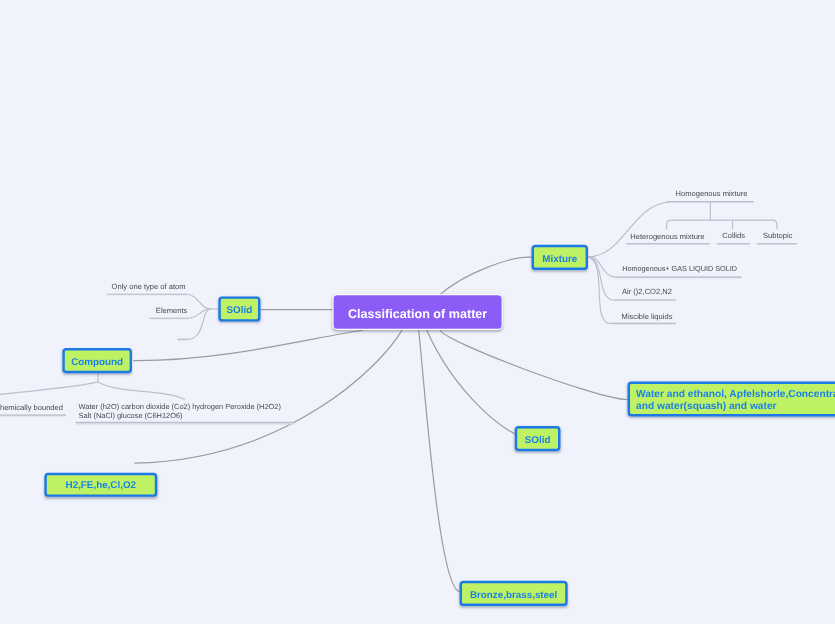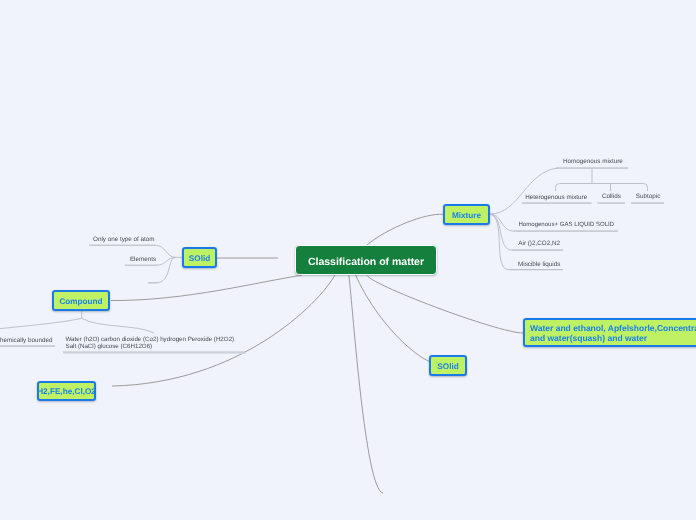--- a/index.html
+++ b/index.html
@@ -3,23 +3,23 @@
 <meta charset="utf-8">
 <title>Classification of matter</title>
 <style>
   html,body{margin:0;padding:0;}
   body{width:696px;height:520px;overflow:hidden;background:#f0f3fb;
        font-family:"Liberation Sans",sans-serif;-webkit-font-smoothing:antialiased;text-rendering:geometricPrecision;}
   #canvas{position:relative;width:696px;height:520px;}
   svg.links{position:absolute;left:0;top:0;width:696px;height:520px;pointer-events:none;}
   .node{position:absolute;box-sizing:border-box;display:flex;align-items:center;
         justify-content:center;white-space:nowrap;}
-  .root{background:#15803d;color:#fff;border-radius:4px;font-weight:bold;
+  .root{background:#8b5cf6;color:#fff;border-radius:4px;font-weight:bold;
         font-size:10.5px;border:1px solid #ffffff;padding-top:3px;
-        box-shadow:0 1px 2px rgba(80,90,110,.4);margin-left:18px;}
+        box-shadow:0 1px 2px rgba(80,90,110,.4);}
   .topic{background:#bef264;color:#1a81e8;border:2px solid #1a7ae8;border-radius:3.2px;
          font-weight:bold;font-size:8.2px;padding-top:1px;
          box-shadow:0 1px 2px rgba(80,90,110,.4);}
   .topic.multiline{display:block;white-space:normal;padding:3.8px 5px 0 5px;line-height:9.8px;
                    text-align:left;font-size:8.5px;}
   .leaf{position:absolute;color:#434852;font-size:6.3px;white-space:nowrap;line-height:8px;}
 </style>
 </head>
 <body>
 
@@ -90,24 +90,27 @@
   </div>
 
   <div class="node topic" style="left:443px;top:204px;width:47px;height:21px;">
     <span>Mixture</span>
   </div>
 
   <div class="node topic" style="left:429px;top:355px;width:38px;height:21px;">
     <span>SOlid</span>
   </div>
 
-  <div class="node topic" style="left:37px;top:381px;width:59px;height:20px;">
+  <div class="node topic" style="left:37px;top:394px;width:94px;height:20px;">
     <span>H2,FE,he,Cl,O2</span>
   </div>
 
+  <div class="node topic" style="left:383px;top:484px;width:90px;height:21px;">
+    <span>Bronze,brass,steel</span>
+  </div>
 
   <div class="node topic multiline" style="left:523px;top:318px;width:194px;height:28.5px;">
     <span>Water and ethanol, Apfelshorle,Concentrate and water(squash) and water</span>
   </div>
 
   <div class="leaf" style="left:93px;top:235.5px;">Only one type of atom</div>
   <div class="leaf" style="left:129.9px;top:255.6px;">Elements</div>
   <div class="leaf" style="left:-4.6px;top:337px;">Chemically bounded</div>
   <div class="leaf" style="left:65.5px;top:336.3px;font-size:6.2px;">Water (h2O) carbon dioxide (Co2) hydrogen Peroxide (H2O2)</div>
   <div class="leaf" style="left:65.5px;top:343.4px;font-size:6.2px;">Salt (NaCl) glucose (C6H12O6)</div>

